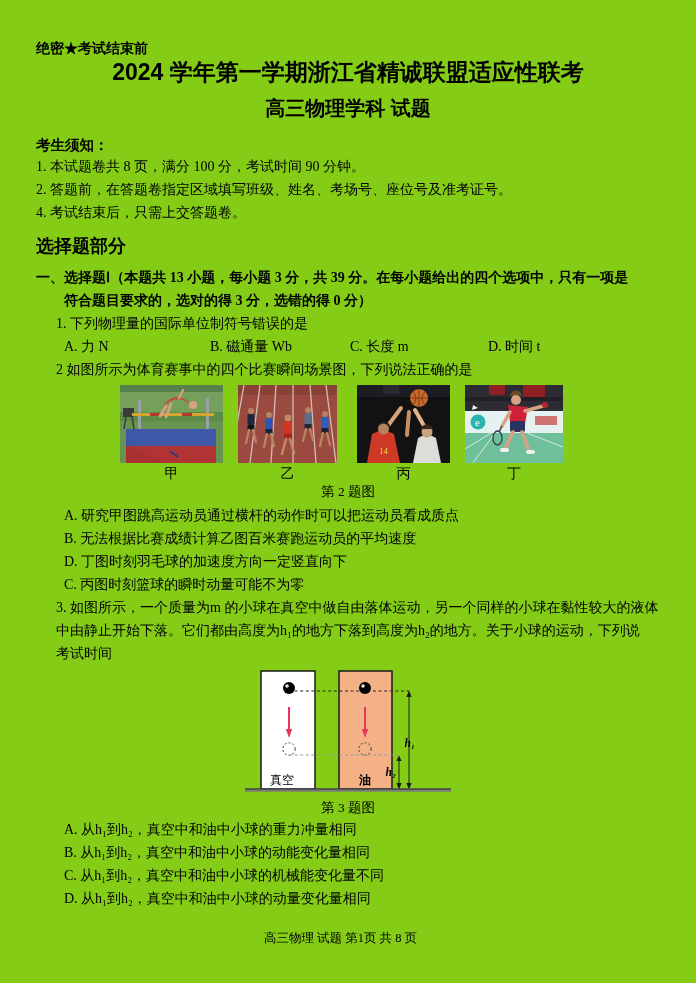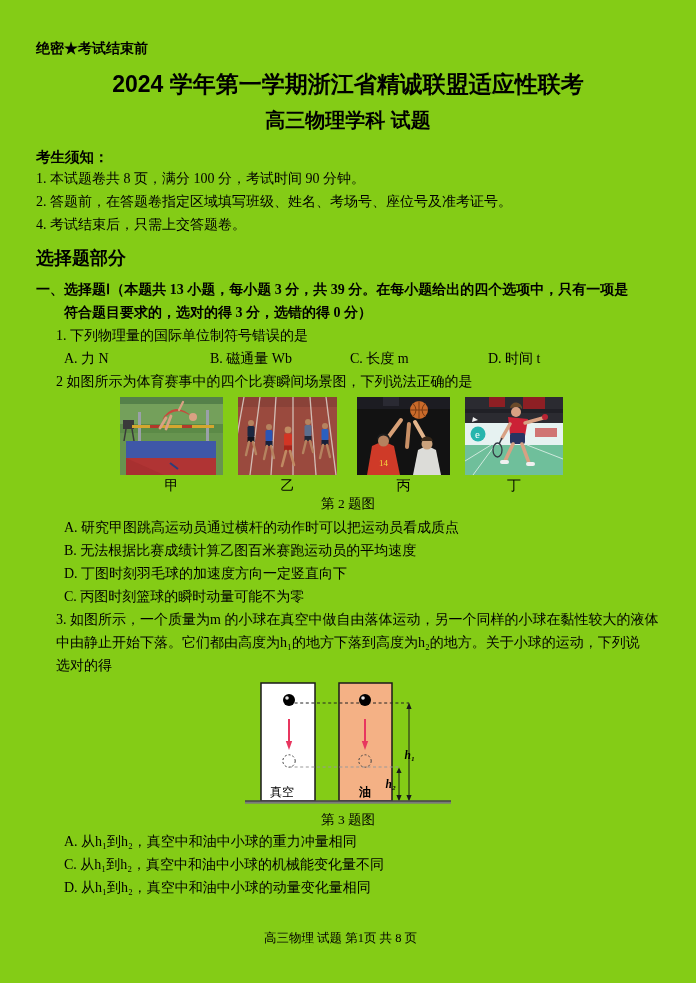--- a/index.html
+++ b/index.html
@@ -3,21 +3,21 @@
 <meta charset="utf-8">
 <style>
   html,body { margin:0; padding:0; background:#ffffff; }
   .page {
     position:relative; width:696px; height:983px; margin:0 auto;
     background:#84cc16; box-sizing:border-box;
     padding:40px 36px 0 36px; overflow:hidden;
     font-family:"Liberation Serif", serif; color:#000;
   }
   .security { font-family:"Liberation Sans", sans-serif; font-weight:bold; font-size:14px; line-height:17px; }
-  .title    { font-family:"Liberation Sans", sans-serif; font-weight:bold; font-size:23px; text-align:center; margin-top:12px; line-height:30px; }
+  .title    { font-family:"Liberation Sans", sans-serif; font-weight:bold; font-size:23px; text-align:center; margin-top:0; line-height:30px; }
   .subtitle { font-family:"Liberation Sans", sans-serif; font-weight:bold; font-size:20px; text-align:center; margin-top:8px; line-height:26px; }
   .notice-head { font-family:"Liberation Sans", sans-serif; font-weight:bold; font-size:14.5px; margin-top:14px; line-height:20px; }
   .notice-item { font-size:14px; line-height:23px; }
   .part-title { font-family:"Liberation Sans", sans-serif; font-weight:bold; font-size:18px; margin-top:10px; line-height:24px; }
   .instr { font-family:Liberation Serif, serif; font-weight:bold; font-size:14px; line-height:23px; }
   .instr.first { margin-top:8px; }
   .instr.second { padding-left:28px; }
   .stem { font-size:14px; line-height:23px;margin-left:20px; }
   .stem-cont { font-size:14px; line-height:23px; padding-left:20px; }
   .q1-options { padding-left:28px; font-size:14px; line-height:23px; }
@@ -185,21 +185,21 @@
   </div>
   <div class="fig-caption">第 2 题图</div>
 
   <div class="opt-line" style="margin-top:4px;">A. 研究甲图跳高运动员通过横杆的动作时可以把运动员看成质点</div>
   <div class="opt-line">B. 无法根据比赛成绩计算乙图百米赛跑运动员的平均速度</div>
   <div class="opt-line">D. 丁图时刻羽毛球的加速度方向一定竖直向下</div>
   <div class="opt-line">C. 丙图时刻篮球的瞬时动量可能不为零</div>
 
   <div class="stem">3. 如图所示，一个质量为m 的小球在真空中做自由落体运动，另一个同样的小球在黏性较大的液体</div>
   <div class="stem-cont">中由静止开始下落。它们都由高度为h₁的地方下落到高度为h₂的地方。关于小球的运动，下列说</div>
-  <div class="stem-cont">选对的得</div>
+  <div class="stem-cont">考试时间</div>
 
   <div class="fig3-wrap">
     <svg width="210" height="128" viewBox="0 0 210 128">
 
       <rect x="18" y="4" width="54" height="118" fill="#ffffff" stroke="#1a1a1a" stroke-width="1.5"></rect>
       <rect x="96" y="4" width="53" height="118" fill="#f4b185" stroke="#1a1a1a" stroke-width="1.5"></rect>
 
       <path d="M46 24 L166 24" stroke="#222" stroke-width="1" stroke-dasharray="3,2.6"></path>
 
       <g>
@@ -242,18 +242,19 @@
 
       <text x="27" y="117" font-size="12">真空</text>
       <text x="116" y="117" font-size="12" font-weight="bold">油</text>
       <text x="172" y="80" font-size="11.5" class="svg-var" text-anchor="end" font-weight="bold">h₁</text>
       <text x="153" y="109" font-size="11.5" class="svg-var" text-anchor="end" font-weight="bold">h₂</text>
     </svg>
     <div class="fig-caption">第 3 题图</div>
   </div>
 
   <div class="opt-line" style="margin-top:2px;">A. 从h₁到h₂，真空中和油中小球的重力冲量相同</div>
+  <div class="opt-line">B. 从h₁到h₂，真空中和油中小球的动能变化量相同</div>
   <div class="opt-line">C. 从h₁到h₂，真空中和油中小球的机械能变化量不同</div>
   <div class="opt-line">D. 从h₁到h₂，真空中和油中小球的动量变化量相同</div>
 
   <div class="footer">高三物理 试题 第1页 共 8 页</div>
 
 </div>
 
 </body></html>

